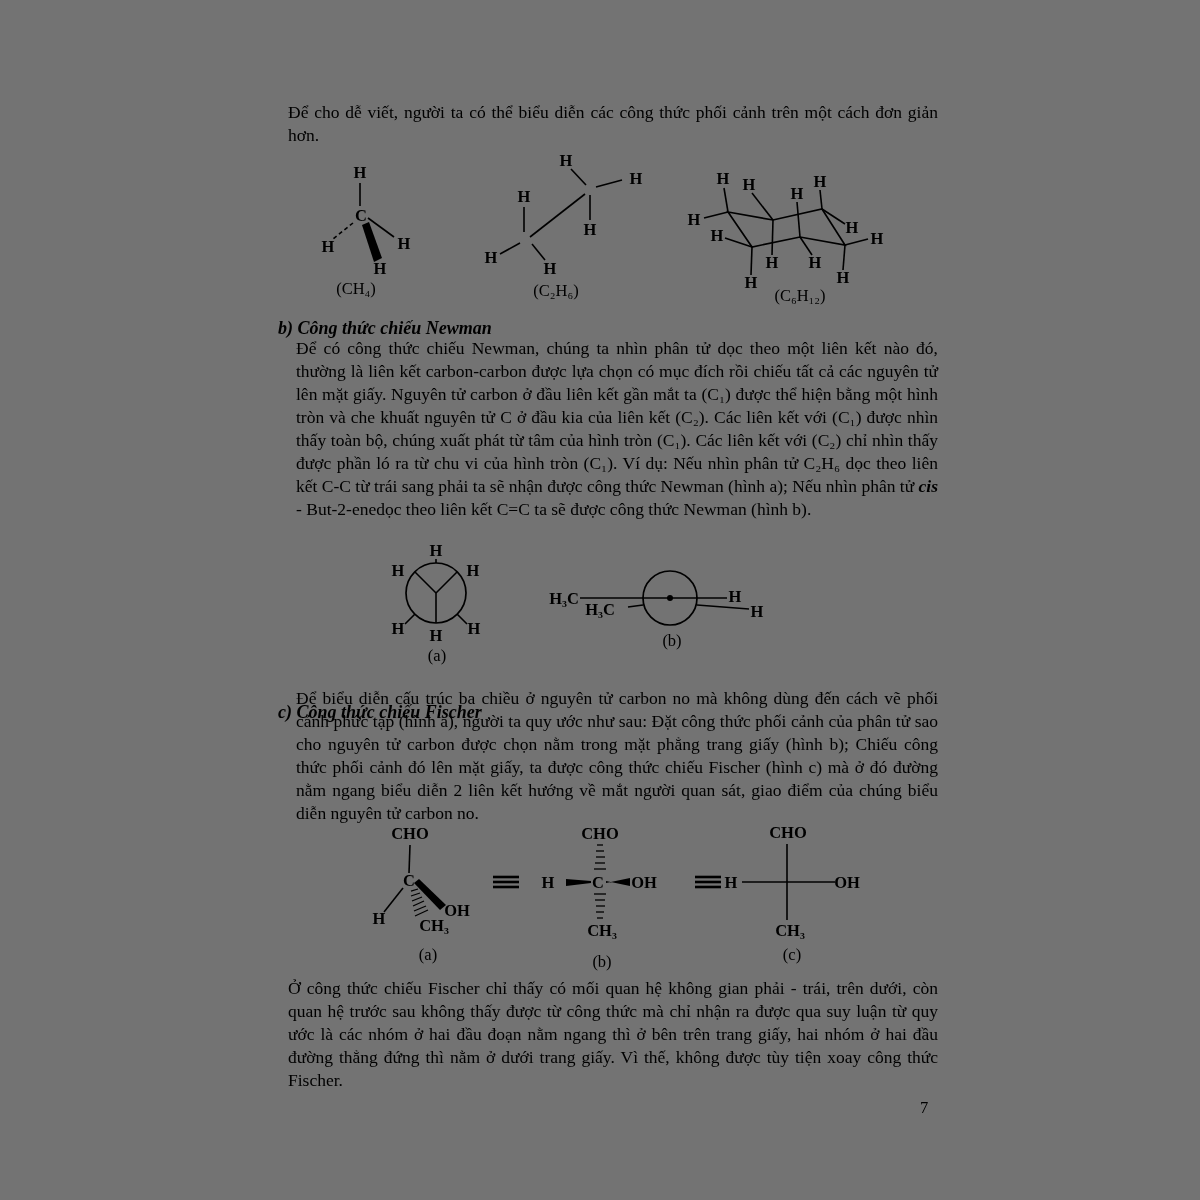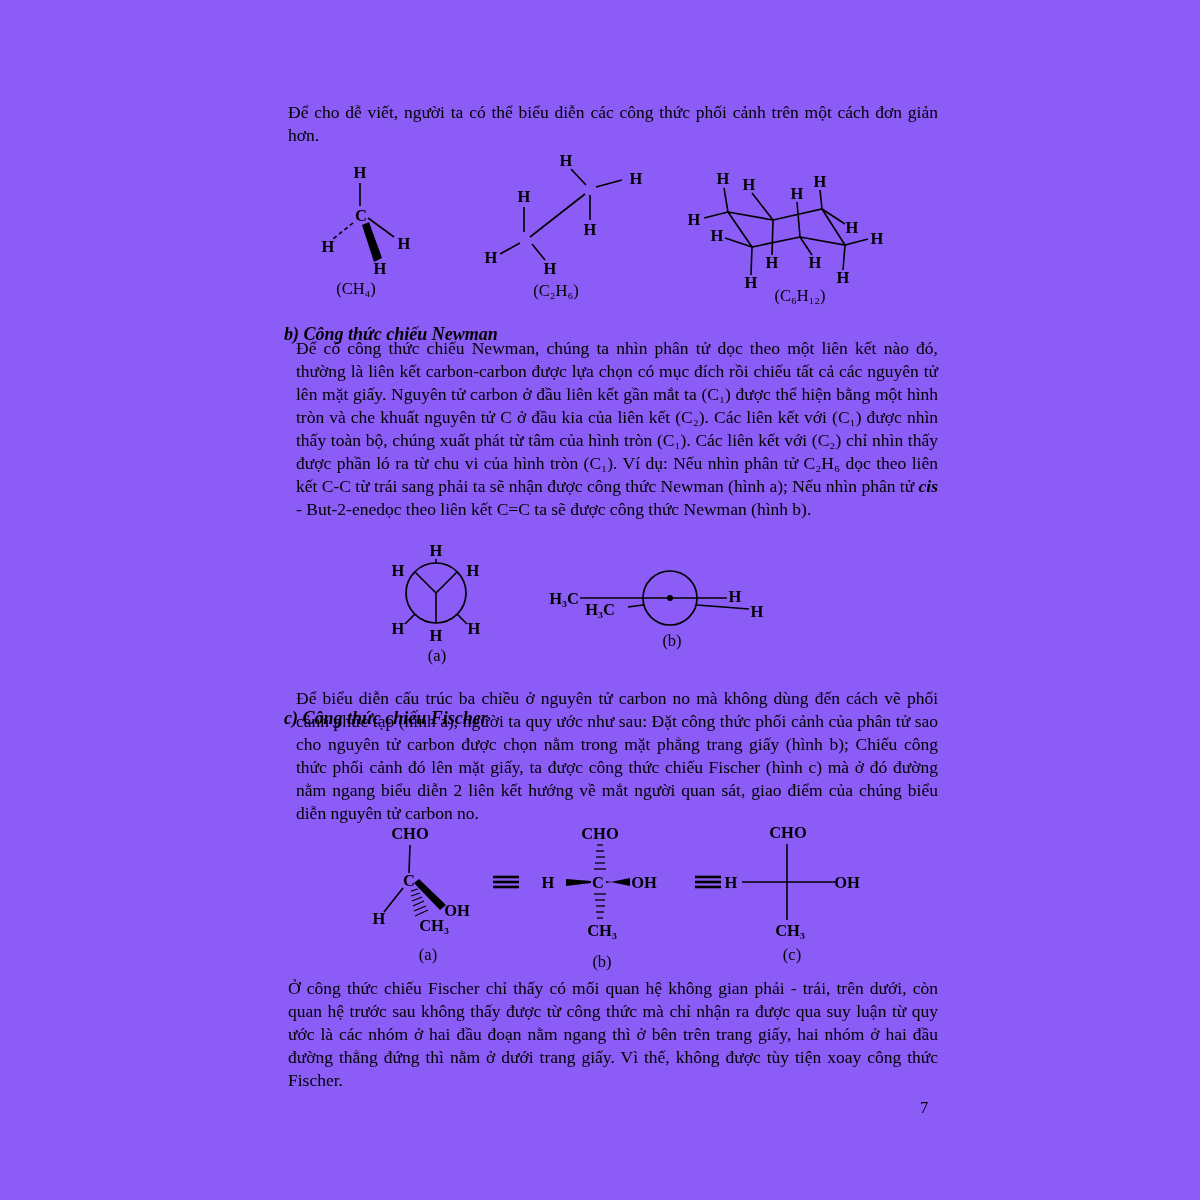--- a/index.html
+++ b/index.html
@@ -1,27 +1,27 @@
 <!DOCTYPE html>
 <html><head>
 <meta charset="utf-8">
 <style>
   html,body { margin:0; padding:0; background:#fff; }
   .page {
-    position:relative; width:1200px; height:1200px; background:#8b5cf6;
+    position:relative; width:1200px; height:1200px; background:#737373;
     font-family:"Liberation Serif","DejaVu Serif",serif; color:#000;
     overflow:hidden;
   }
   .body-text {
     position:absolute; font-size:17.5px; line-height:23px;
     text-align:justify; margin:0; color:#000;
   }
   .heading {
     position:absolute; font-size:18px; font-style:italic; font-weight:bold;
-    margin:12px; white-space:nowrap;
+    margin:6px; white-space:nowrap;
   }
   .ital { font-style:italic;font-weight:bold; }
   .page-num { position:absolute; font-size:16.5px; }
   svg { position:absolute; overflow:visible; }
   svg text {
     font-family:"Liberation Serif","DejaVu Serif",serif;
     font-size:16.5px; font-weight:bold; fill:#000;
   }
   svg text.cap { font-weight:normal; font-size:16.5px; }
   .bond { stroke:#000; stroke-width:1.6; fill:none; }

